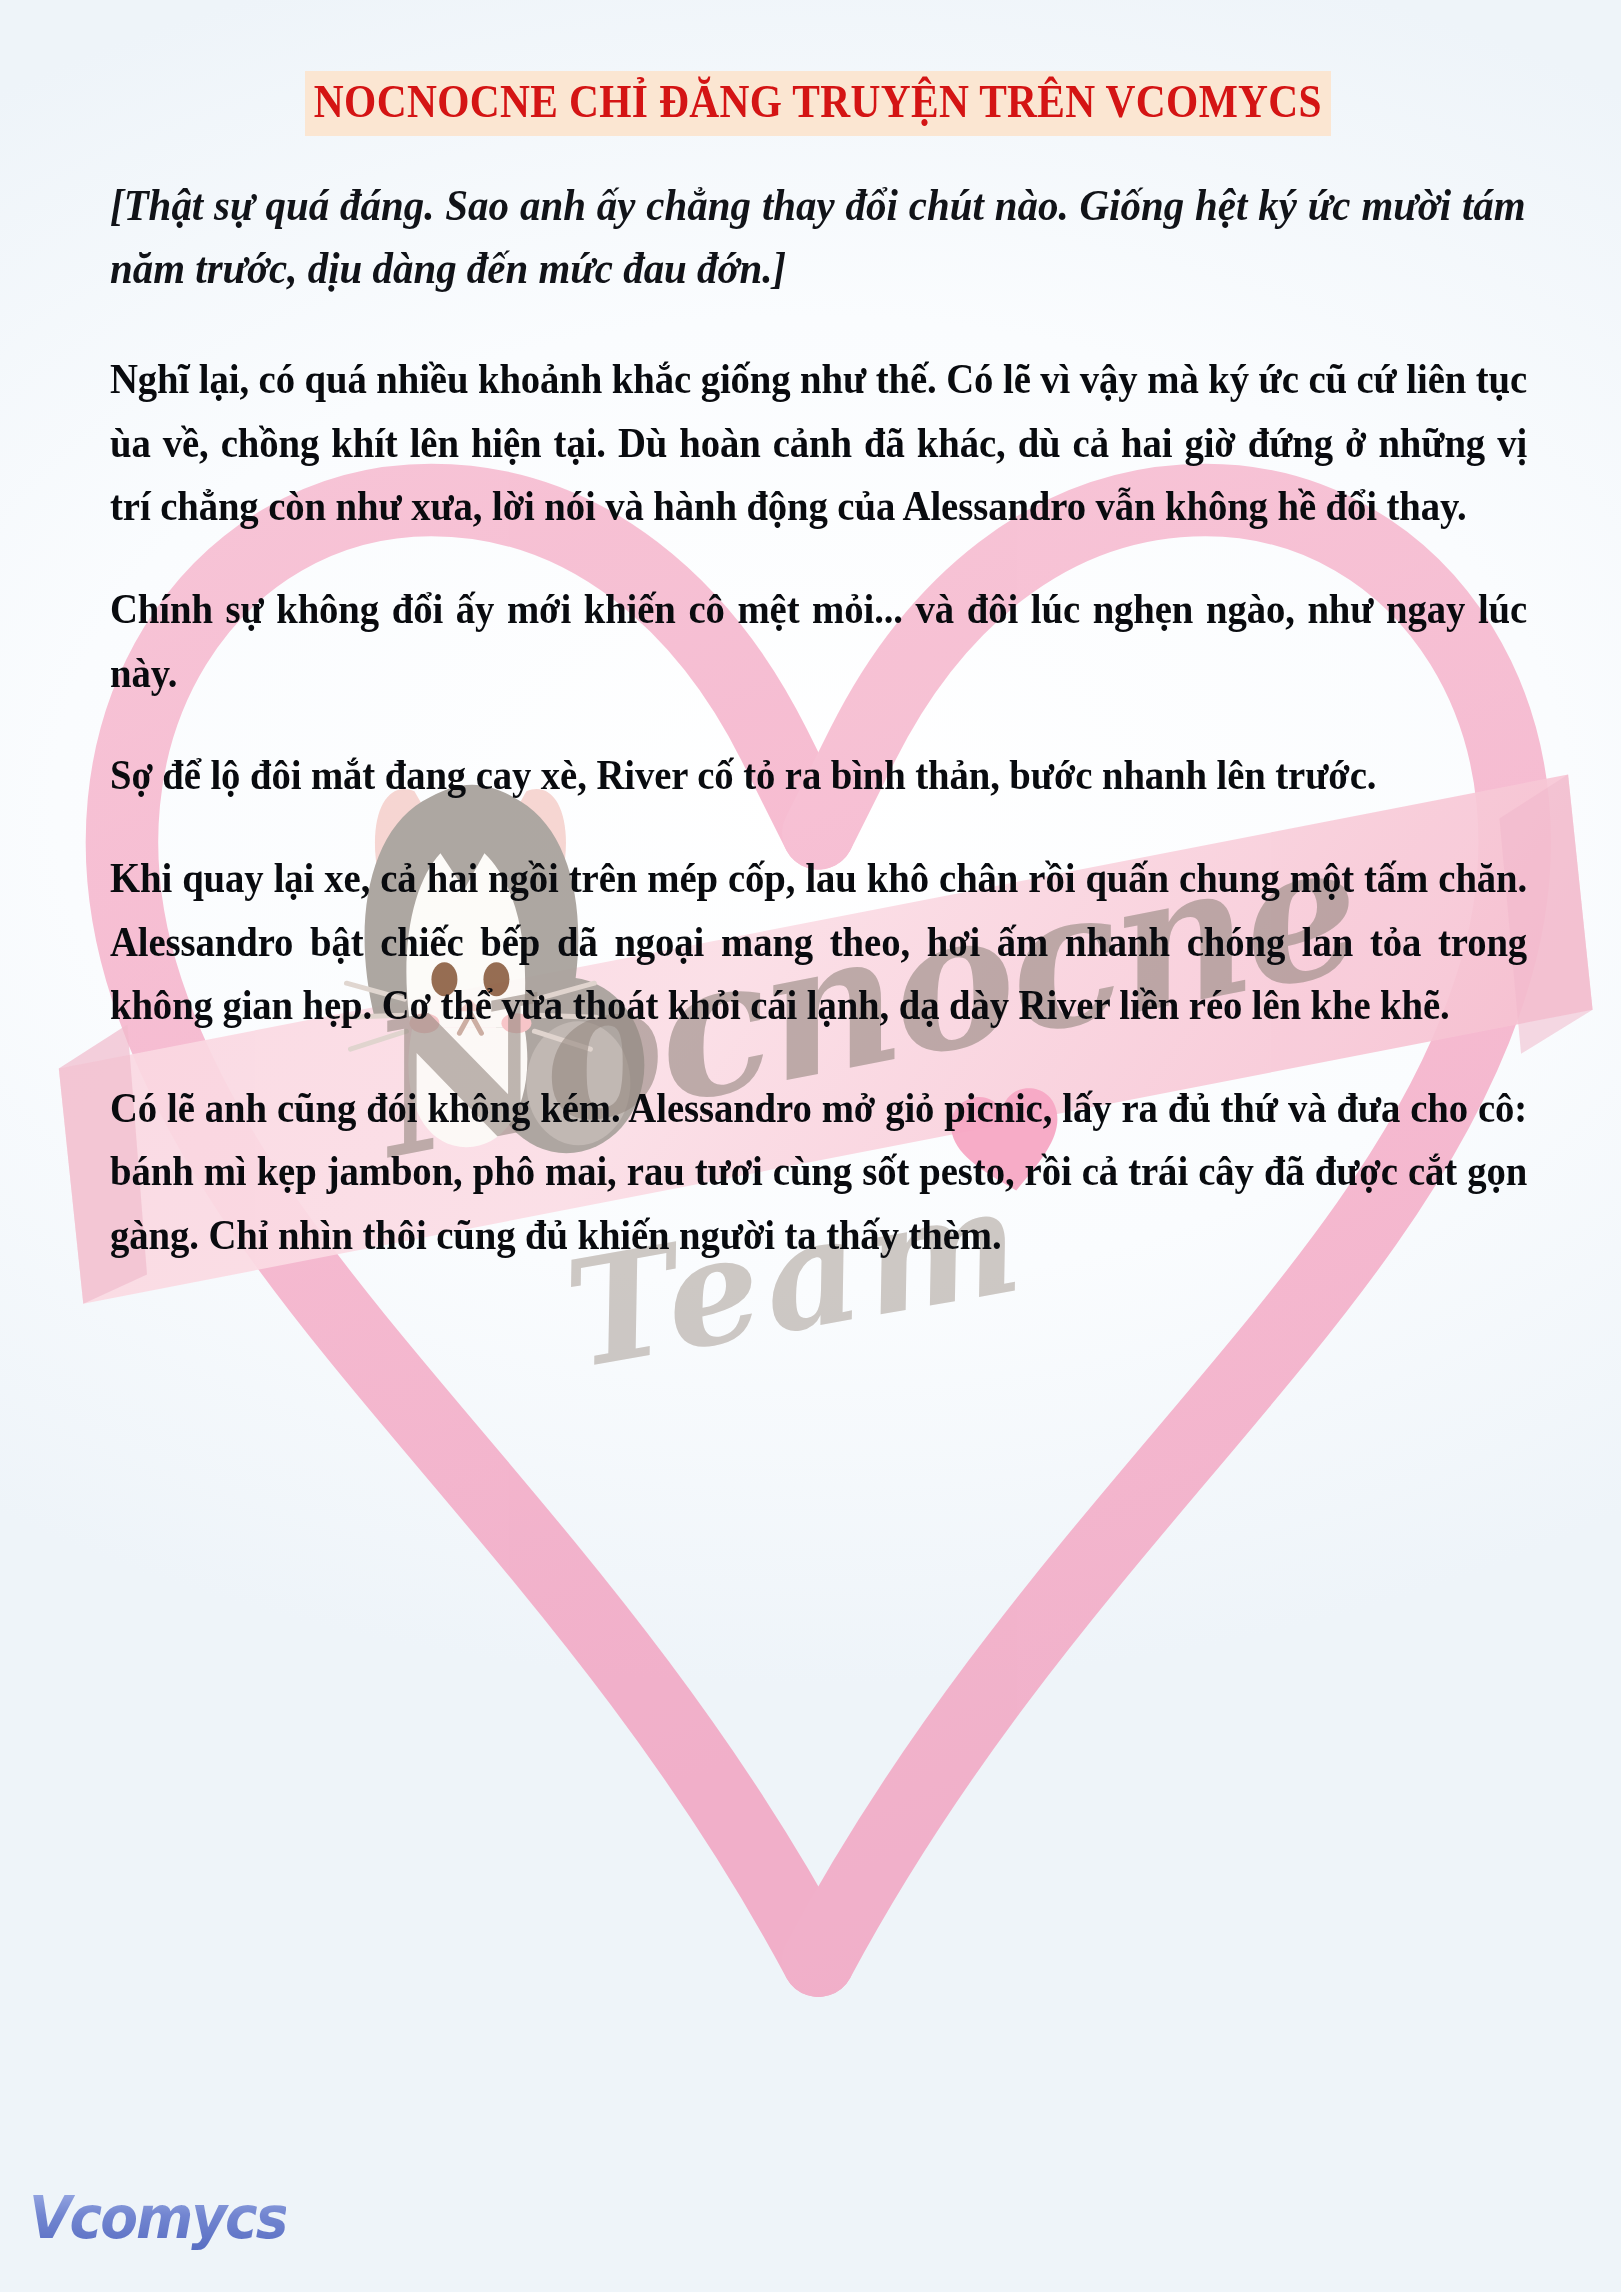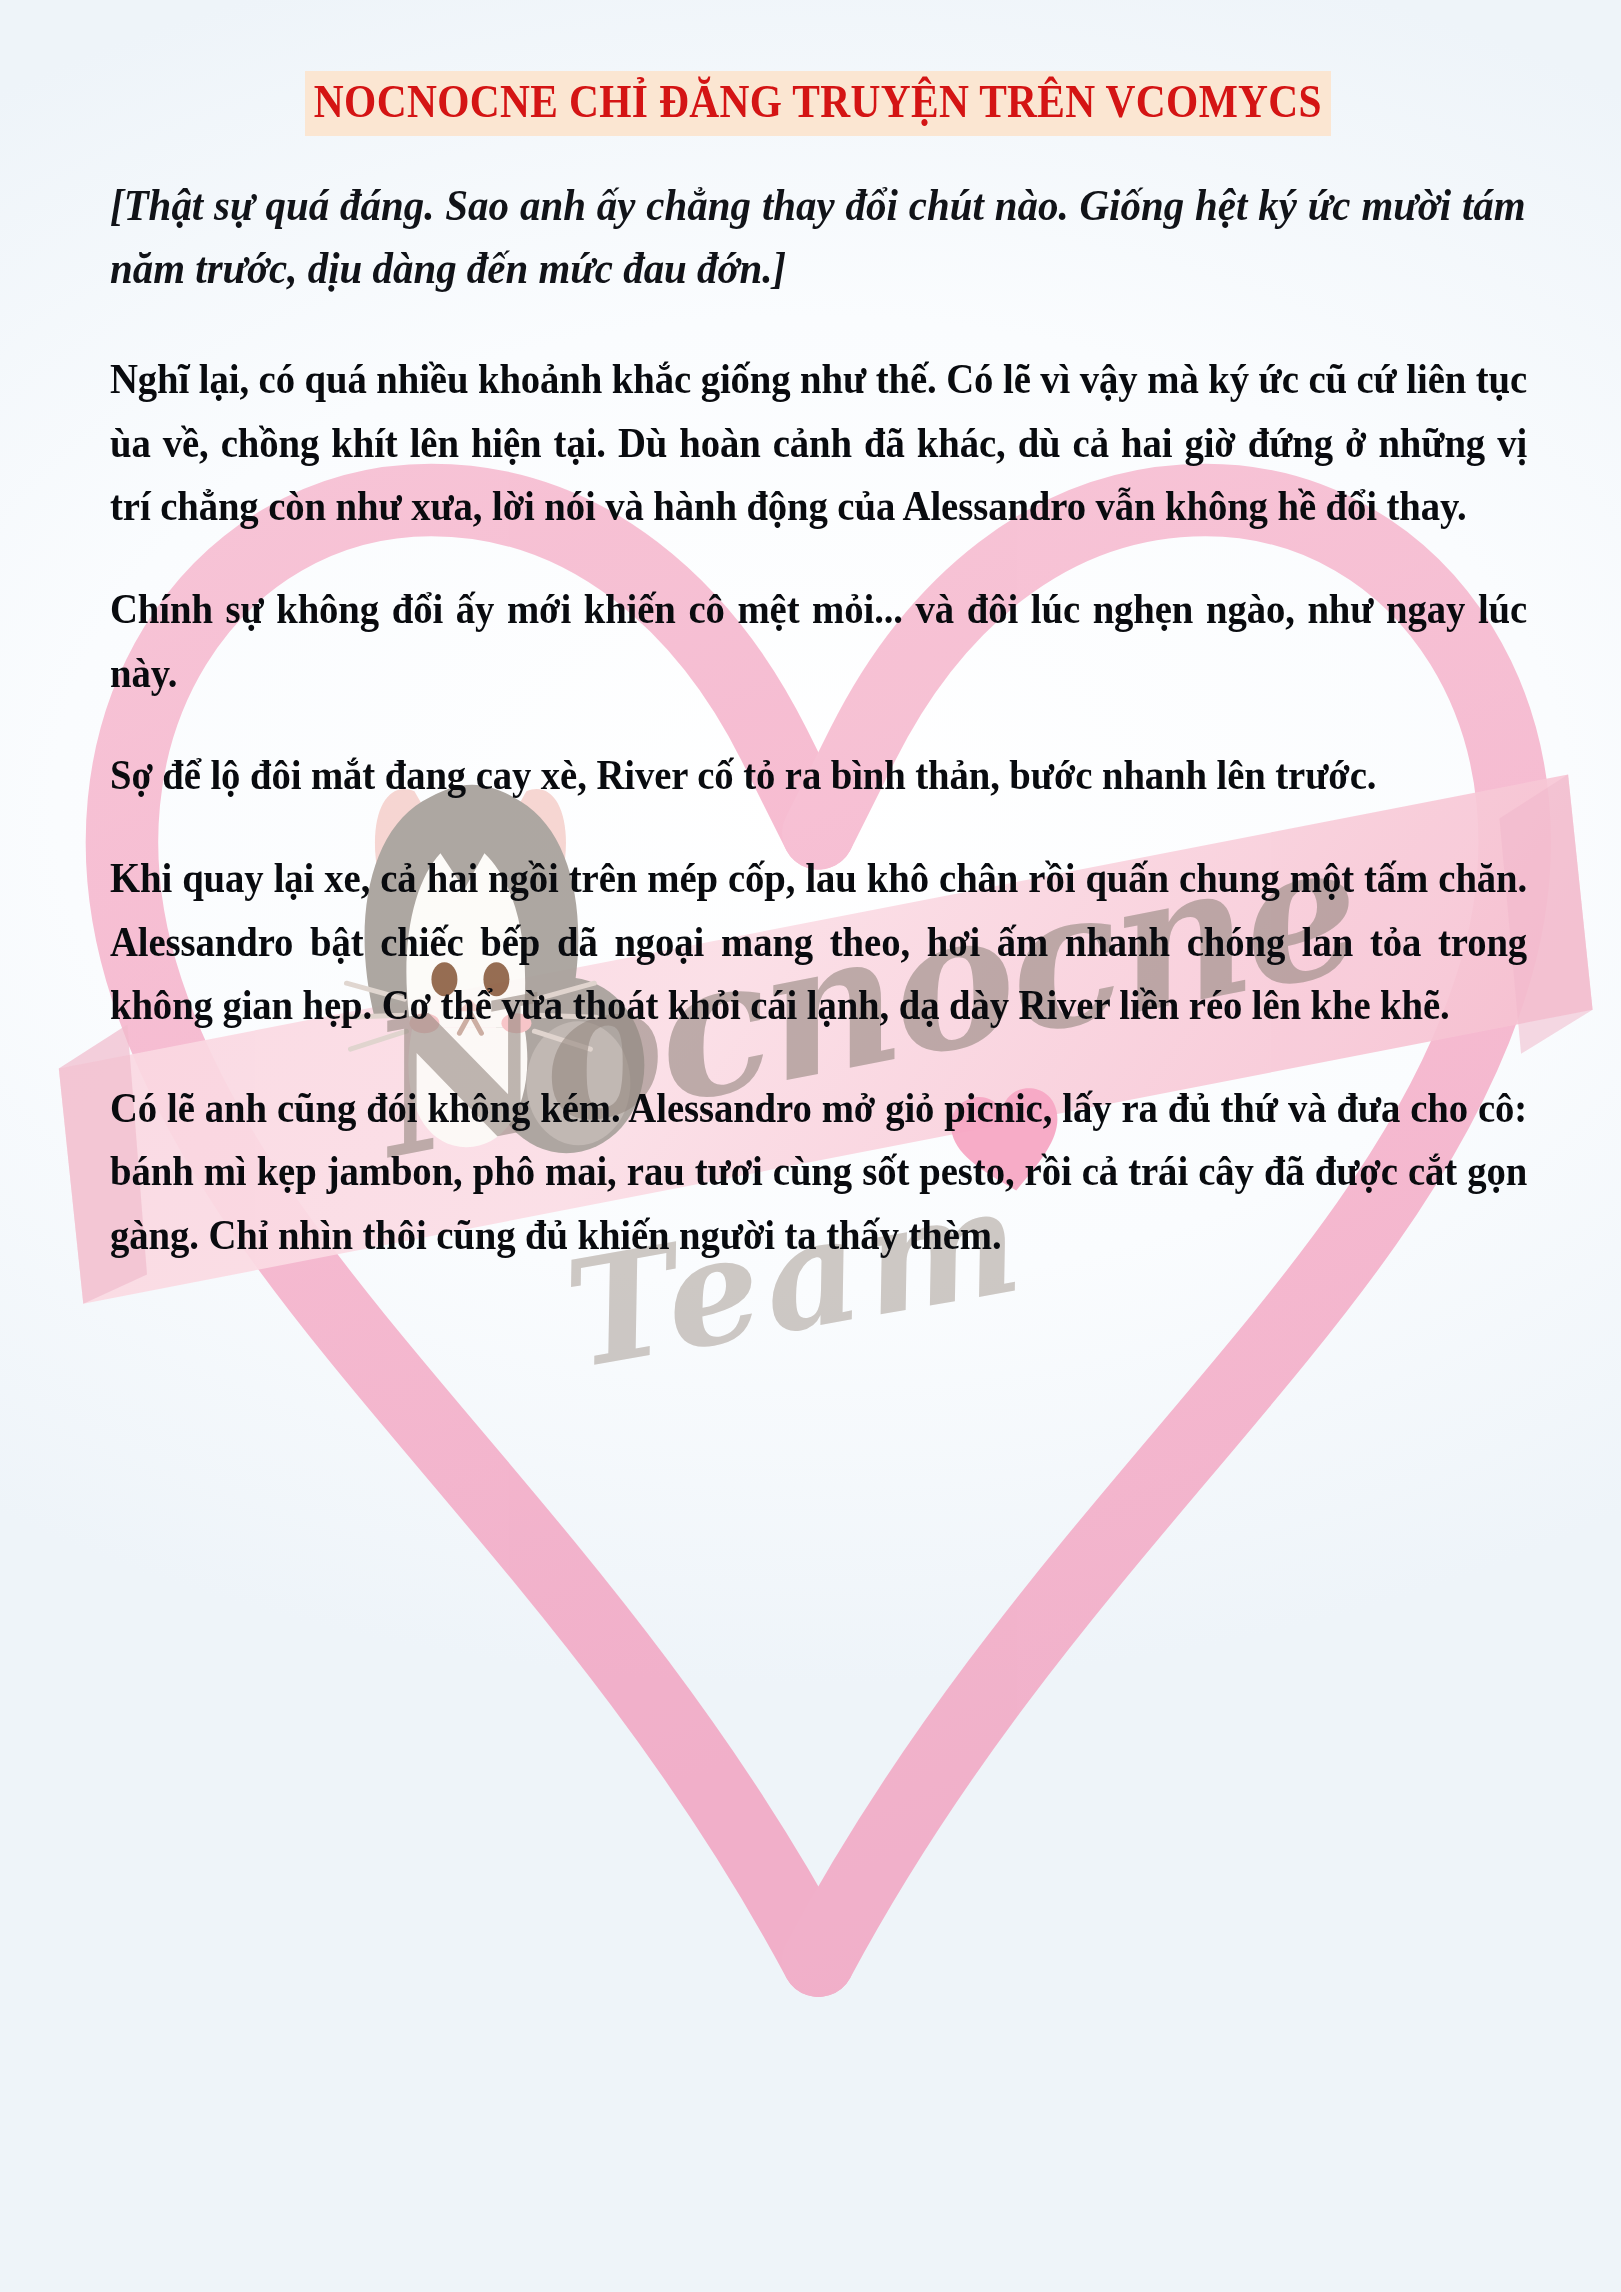--- a/index.html
+++ b/index.html
@@ -225,15 +225,18 @@
 
       <p class="para">Nghĩ lại, có quá nhiều khoảnh khắc giống như thế. Có lẽ vì vậy mà ký ức cũ cứ liên tục ùa về, chồng khít lên hiện tại. Dù hoàn cảnh đã khác, dù cả hai giờ đứng ở những vị trí chẳng còn như xưa, lời nói và hành động của Alessandro vẫn không hề đổi thay.</p>
       <p class="para">Chính sự không đổi ấy mới khiến cô mệt mỏi... và đôi lúc nghẹn ngào, như ngay lúc này.</p>
       <p class="para">Sợ để lộ đôi mắt đang cay xè, River cố tỏ ra bình thản, bước nhanh lên trước.</p>
       <p class="para">Khi quay lại xe, cả hai ngồi trên mép cốp, lau khô chân rồi quấn chung một tấm chăn. Alessandro bật chiếc bếp dã ngoại mang theo, hơi ấm nhanh chóng lan tỏa trong không gian hẹp. Cơ thể vừa thoát khỏi cái lạnh, dạ dày River liền réo lên khe khẽ.</p>
       <p class="para">Có lẽ anh cũng đói không kém. Alessandro mở giỏ picnic, lấy ra đủ thứ và đưa cho cô: bánh mì kẹp jambon, phô mai, rau tươi cùng sốt pesto, rồi cả trái cây đã được cắt gọn gàng. Chỉ nhìn thôi cũng đủ khiến người ta thấy thèm.</p>
 
     </div>
   </div>
 
+  <div class="logo">
+    <span class="logo-text">Vcomycs</span>
+  </div>
 
 </div>
 
 
 </body></html>

